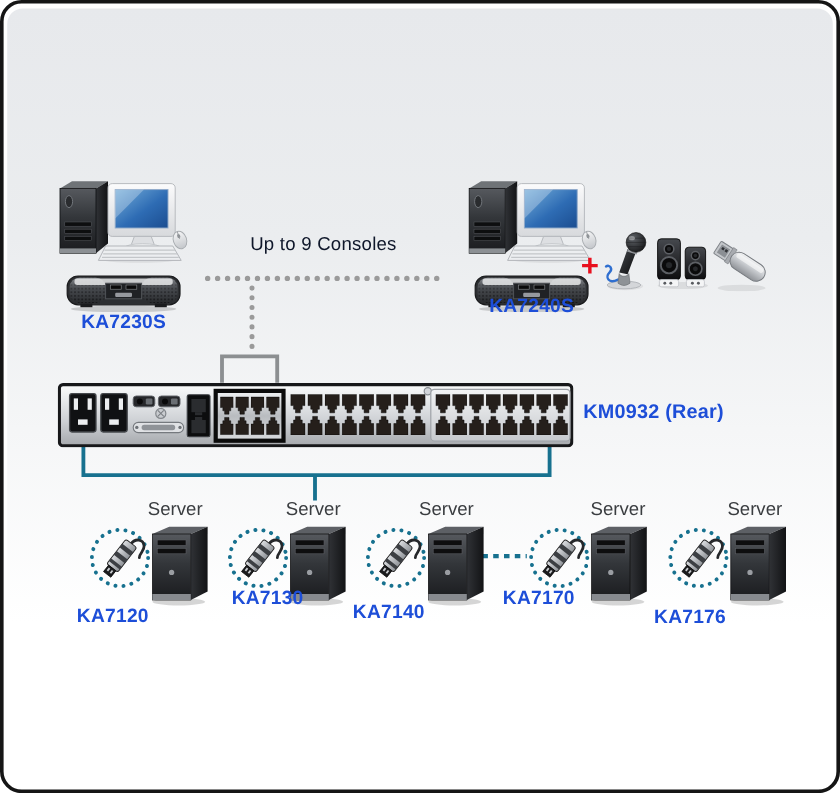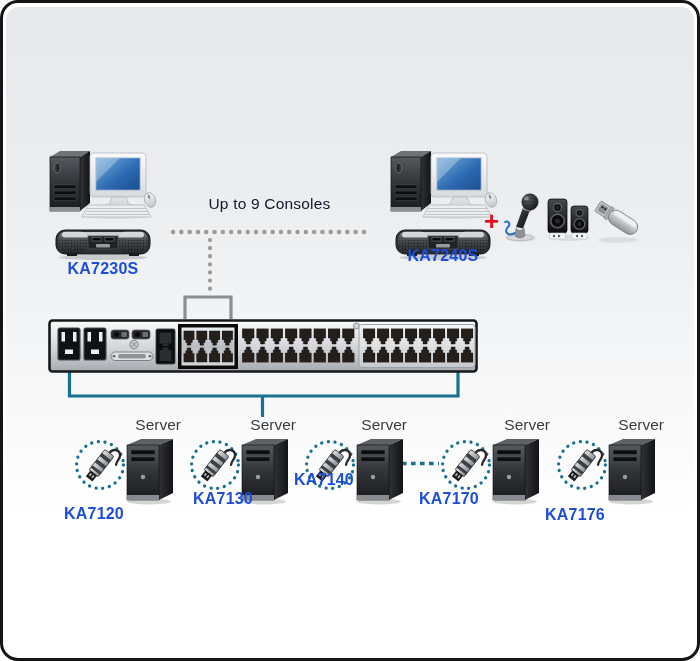--- a/index.html
+++ b/index.html
@@ -15,21 +15,21 @@
   .abs{position:absolute;}
   .lbl{
     position:absolute;text-align:center;color:#1d4ed8;
     font-weight:700;font-size:16px;letter-spacing:.2px;white-space:nowrap;
   }
   .note{
     position:absolute;text-align:center;color:#0f172a;font-size:15.5px;
     letter-spacing:.2px;white-space:nowrap;
   }
   .host{
-    position:absolute;text-align:right;color:#3a3d40;font-size:15.5px;white-space:nowrap;
+    position:absolute;text-align:center;color:#3a3d40;font-size:15.5px;white-space:nowrap;
   }
   .plus{
     position:absolute;color:#e8101e;font-size:26px;font-weight:700;line-height:1;
   }
   svg{display:block;}
 </style>
 </head>
 <body>
 
 <div id="frame">
@@ -326,20 +326,21 @@
       <use href="#sym-rjcol" x="315" y="9.5" width="12.2" height="34"></use>
       <use href="#sym-rjcol" x="329" y="9.5" width="12.2" height="34"></use>
       <use href="#sym-rjcol" x="343" y="9.5" width="12.2" height="34"></use>
       <use href="#sym-rjcol" x="357" y="9.5" width="12.2" height="34"></use>
       <use href="#sym-rjcol" x="371" y="9.5" width="12.2" height="34"></use>
       <use href="#sym-rjcol" x="385" y="9.5" width="12.2" height="34"></use>
       <use href="#sym-rjcol" x="399" y="9.5" width="12.2" height="34"></use>
       <use href="#sym-rjcol" x="413" y="9.5" width="12.2" height="34"></use>
     </g>
   </svg>
+  <div class="lbl" style="left:483px;top:331px;font-size:16.5px;text-align:left">KM0932 (Rear)</div>
 
   <div>
     <div class="host" style="left:108px;top:413px;width:70px">Server</div>
     <svg class="abs" style="left:70px;top:435px" width="54" height="54">
         <use href="#sym-adapter"></use>
       </svg>
     <svg class="abs" style="left:121px;top:434px" width="52" height="68">
         <use href="#sym-tower"></use>
       </svg>
     <div class="lbl" style="left:51px;top:502px;width:80px">KA7120</div>
@@ -357,21 +358,21 @@
   </div>
 
   <div>
     <div class="host" style="left:334px;top:413px;width:70px">Server</div>
     <svg class="abs" style="left:300px;top:435px" width="54" height="54">
         <use href="#sym-adapter"></use>
       </svg>
     <svg class="abs" style="left:351px;top:434px" width="52" height="68">
         <use href="#sym-tower"></use>
       </svg>
-    <div class="lbl" style="left:281px;top:468px;width:80px">KA7140</div>
+    <div class="lbl" style="left:281px;top:499px;width:80px">KA7140</div>
   </div>
 
   <div>
     <div class="host" style="left:477px;top:413px;width:70px">Server</div>
     <svg class="abs" style="left:436px;top:435px" width="54" height="54">
         <use href="#sym-adapter"></use>
       </svg>
     <svg class="abs" style="left:487px;top:434px" width="52" height="68">
         <use href="#sym-tower"></use>
       </svg>

